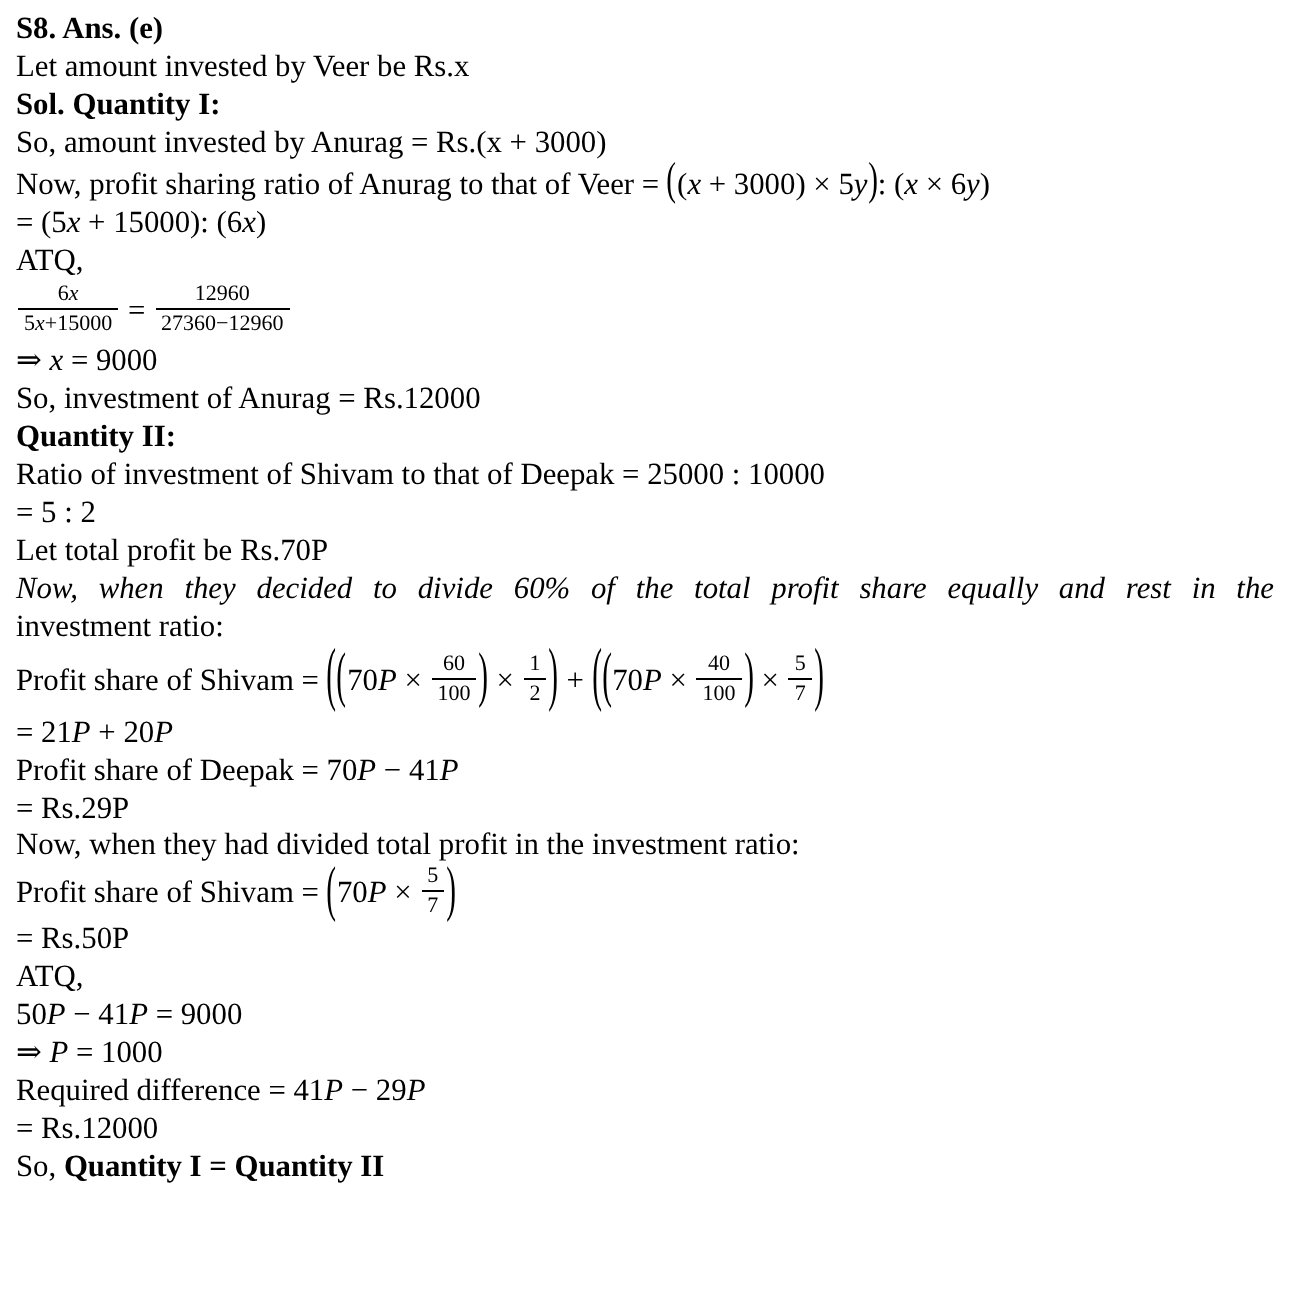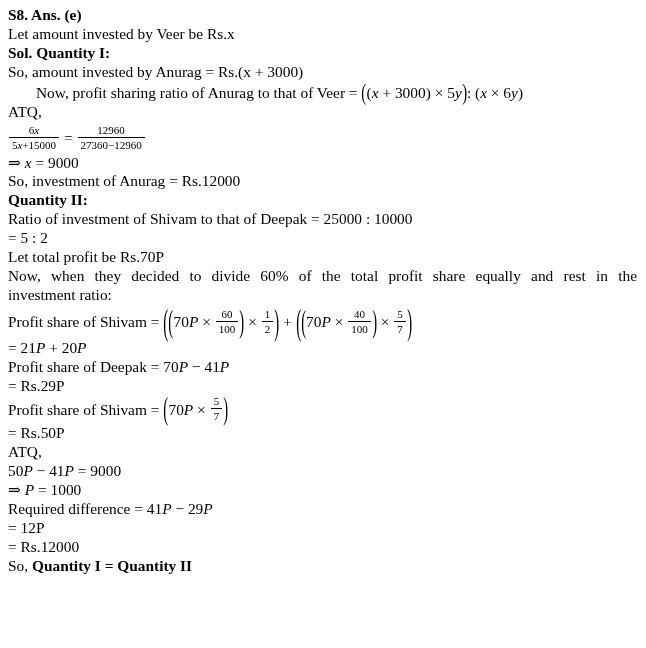--- a/index.html
+++ b/index.html
@@ -10,23 +10,23 @@
     padding:6px 9px 0 8px;
     font-family:"Liberation Serif","DejaVu Serif",serif;
     font-size:15.4px;
     line-height:18.9px;
     color:#000000;
   }
   .line{white-space:pre-wrap;}
   .seg-b{font-weight:bold;}
   .seg-m{font-style:italic;}
   
-  .jl{text-align:justify;text-align-last:justify;}
+  .jl{text-align:justify;text-align-last:justify;font-style:italic;}
   
-  .tall-sm{line-height:21px;margin-left:28px;}
+  .tall-sm{line-height:21px;}
   .tall-md{line-height:28px;}
   .tall-lg{line-height:34px;}
   .frac-line{line-height:32px;}
   
   .frac{
     display:inline-block;vertical-align:middle;
     text-align:center;font-size:11px;line-height:12px;
     padding:0 1px;position:relative;top:-2px;
   }
   .frac .num{display:block;border-bottom:1px solid #000;padding:0 3px 1px;}
@@ -40,36 +40,37 @@
 </style>
 </head>
 <body>
 
 <div id="doc">
     <div class="line"><span class="seg-b">S8. Ans. (e)</span></div>
     <div class="line"><span class="seg-p">Let amount invested by Veer be Rs.x</span></div>
     <div class="line"><span class="seg-b">Sol. Quantity I:</span></div>
     <div class="line"><span class="seg-p">So, amount invested by Anurag = Rs.(x + 3000)</span></div>
     <div class="line tall-sm"><span class="seg-p">Now, profit sharing ratio of Anurag to that of Veer = </span><span class="bp" style="transform: scale(0.95, 1.5);">(</span><span class="seg-p">(</span><span class="seg-m">x</span><span class="seg-p"> + 3000) × 5</span><span class="seg-m">y</span><span class="bp" style="transform: scale(0.95, 1.5);">)</span><span class="seg-p">: (</span><span class="seg-m">x</span><span class="seg-p"> × 6</span><span class="seg-m">y</span><span class="seg-p">)</span></div>
+    <div class="line"><span class="seg-p">= (5</span><span class="seg-m">x</span><span class="seg-p"> + 15000): (6</span><span class="seg-m">x</span><span class="seg-p">)</span></div>
     <div class="line"><span class="seg-p">ATQ,</span></div>
     <div class="line frac-line"><span class="frac"><span class="num"><span class="seg-p">6</span><span class="seg-m">x</span></span><span class="den"><span class="seg-p">5</span><span class="seg-m">x</span><span class="seg-p">+15000</span></span></span><span class="seg-p"> = </span><span class="frac"><span class="num"><span class="seg-p">12960</span></span><span class="den"><span class="seg-p">27360−12960</span></span></span></div>
     <div class="line"><span class="seg-p">⇒ </span><span class="seg-m">x</span><span class="seg-p"> = 9000</span></div>
     <div class="line"><span class="seg-p">So, investment of Anurag = Rs.12000</span></div>
     <div class="line"><span class="seg-b">Quantity II:</span></div>
     <div class="line"><span class="seg-p">Ratio of investment of Shivam to that of Deepak = 25000 : 10000</span></div>
     <div class="line"><span class="seg-p">= 5 : 2</span></div>
     <div class="line"><span class="seg-p">Let total profit be Rs.70P</span></div>
     <div class="line jl"><span class="seg-p">Now, when they decided to divide 60% of the total profit share equally and rest in the</span></div>
     <div class="line"><span class="seg-p">investment ratio:</span></div>
     <div class="line tall-lg"><span class="seg-p">Profit share of Shivam = </span><span class="bp" style="transform: scale(0.95, 2.3);">(</span><span class="bp" style="transform: scale(0.95, 2);">(</span><span class="seg-p">70</span><span class="seg-m">P</span><span class="seg-p"> × </span><span class="frac"><span class="num"><span class="seg-p">60</span></span><span class="den"><span class="seg-p">100</span></span></span><span class="bp" style="transform: scale(0.95, 2);">)</span><span class="seg-p"> × </span><span class="frac"><span class="num"><span class="seg-p">1</span></span><span class="den"><span class="seg-p">2</span></span></span><span class="bp" style="transform: scale(0.95, 2.3);">)</span><span class="seg-p"> + </span><span class="bp" style="transform: scale(0.95, 2.3);">(</span><span class="bp" style="transform: scale(0.95, 2);">(</span><span class="seg-p">70</span><span class="seg-m">P</span><span class="seg-p"> × </span><span class="frac"><span class="num"><span class="seg-p">40</span></span><span class="den"><span class="seg-p">100</span></span></span><span class="bp" style="transform: scale(0.95, 2);">)</span><span class="seg-p"> × </span><span class="frac"><span class="num"><span class="seg-p">5</span></span><span class="den"><span class="seg-p">7</span></span></span><span class="bp" style="transform: scale(0.95, 2.3);">)</span></div>
     <div class="line"><span class="seg-p">= 21</span><span class="seg-m">P</span><span class="seg-p"> + 20</span><span class="seg-m">P</span></div>
     <div class="line"><span class="seg-p">Profit share of Deepak = 70</span><span class="seg-m">P</span><span class="seg-p"> − 41</span><span class="seg-m">P</span></div>
     <div class="line"><span class="seg-p">= Rs.29P</span></div>
+    <div class="line"><span class="seg-p">Now, when they had divided total profit in the investment ratio:</span></div>
     <div class="line tall-md"><span class="seg-p">Profit share of Shivam = </span><span class="bp" style="transform: scale(0.95, 2);">(</span><span class="seg-p">70</span><span class="seg-m">P</span><span class="seg-p"> × </span><span class="frac"><span class="num"><span class="seg-p">5</span></span><span class="den"><span class="seg-p">7</span></span></span><span class="bp" style="transform: scale(0.95, 2);">)</span></div>
     <div class="line"><span class="seg-p">= Rs.50P</span></div>
     <div class="line"><span class="seg-p">ATQ,</span></div>
     <div class="line"><span class="seg-p">50</span><span class="seg-m">P</span><span class="seg-p"> − 41</span><span class="seg-m">P</span><span class="seg-p"> = 9000</span></div>
     <div class="line"><span class="seg-p">⇒ </span><span class="seg-m">P</span><span class="seg-p"> = 1000</span></div>
     <div class="line"><span class="seg-p">Required difference = 41</span><span class="seg-m">P</span><span class="seg-p"> − 29</span><span class="seg-m">P</span></div>
-    <div class="line"><span class="seg-p">= 12P</span></div>
     <div class="line"><span class="seg-p">= Rs.12000</span></div>
     <div class="line"><span class="seg-p">So, </span><span class="seg-b">Quantity I = Quantity II</span></div>
   </div>
 
 </body></html>

